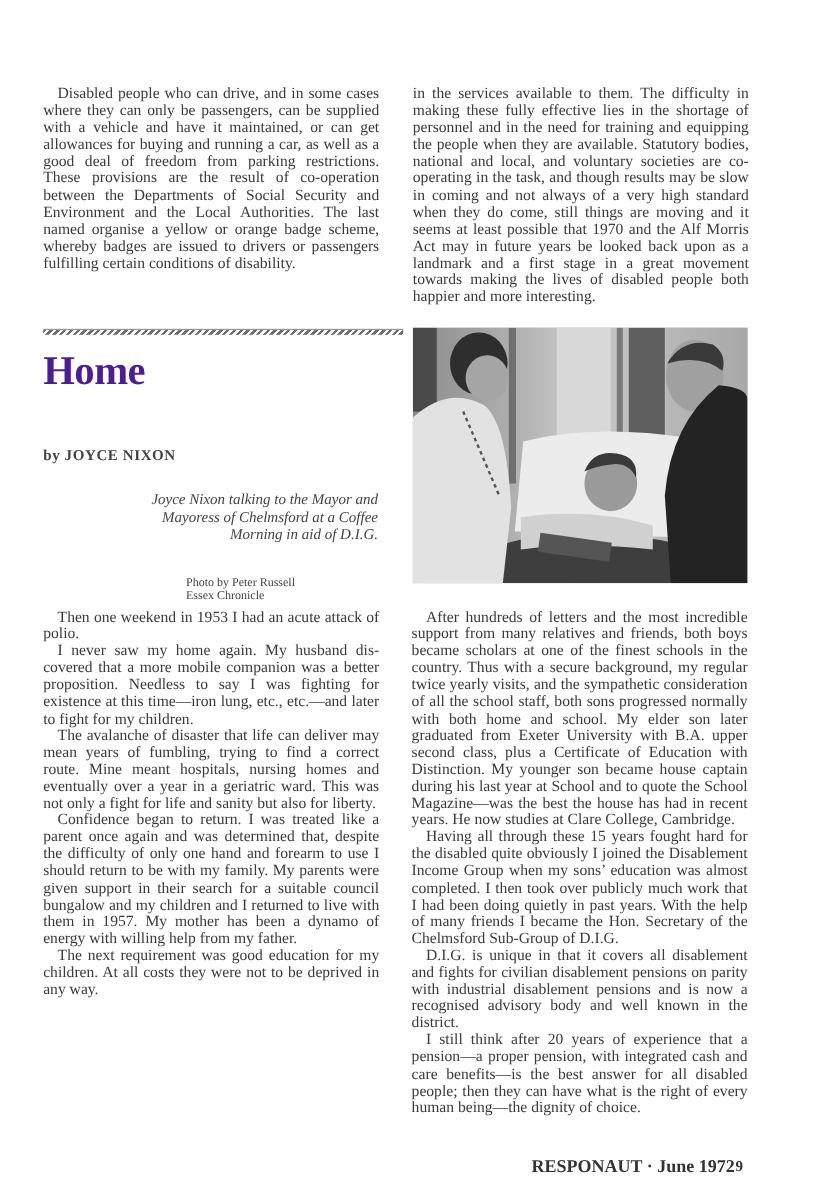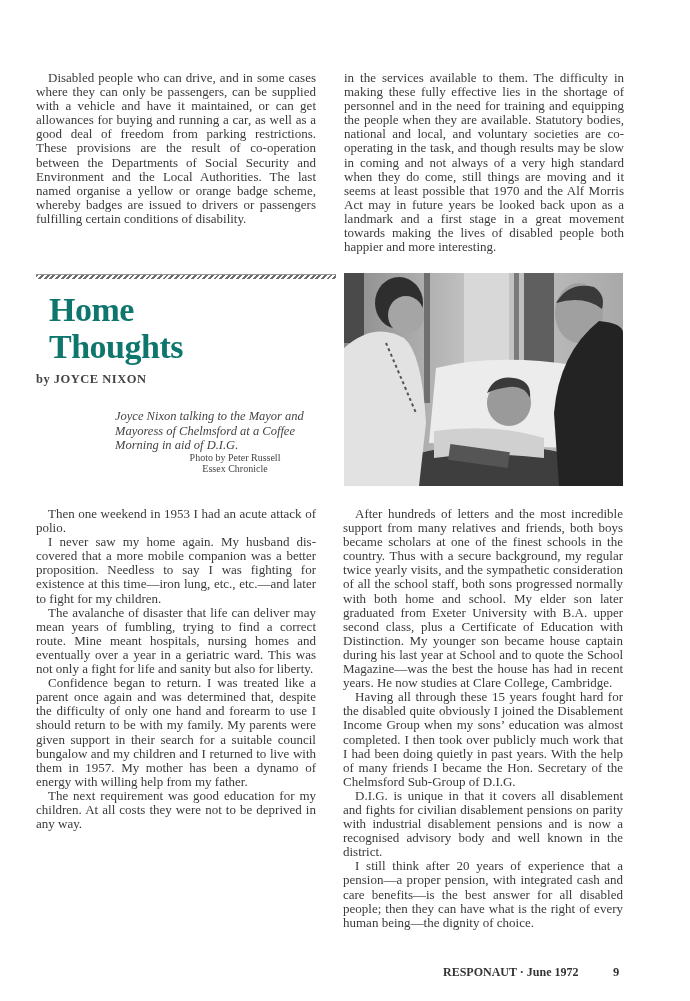--- a/index.html
+++ b/index.html
@@ -22,66 +22,65 @@
     #top-right { left: 344px; top: 71px; }
     #bot-left { left: 36px; top: 507px; }
     #bot-right { left: 343px; top: 507px; }
 
     .rule {
       position: absolute; left: 36px; top: 274px; width: 300px; height: 5px;
       background-image: repeating-linear-gradient(135deg, #555 0 2px, transparent 2px 4px);
       border-top: 1px solid #888; box-sizing: border-box; opacity: 0.85;
     }
     .title {
-      position: absolute; left: 49px; top: 291px;
+      position: absolute; left: 36px; top: 291px;
       font-family: "Liberation Serif", serif; font-weight: bold;
-      font-size: 34px; line-height: 37px; color: #0f766e; letter-spacing: -0.5px;
+      font-size: 34px; line-height: 37px; color: #4c1d95; letter-spacing: -0.5px;
     }
     .byline {
       position: absolute; left: 36px; top: 372px;
       font-family: "Liberation Serif", serif; font-weight: bold; font-size: 12.5px;
       letter-spacing: 0.5px; color: #444;
     }
     .caption {
       position: absolute; right: 375px; top: 409px; width: 200px;
-      text-align: left; font-style: italic; font-size: 12.5px; line-height: 14.6px; color: #444;
+      text-align: right; font-style: italic; font-size: 12.5px; line-height: 14.6px; color: #444;
     }
     .credit {
-      position: absolute; right: 375px; top: 453px; width: 160px;
-      text-align: center; font-size: 10px; line-height: 10.6px; color: #444;
+      position: absolute; right: 375px; top: 481px; width: 160px;
+      text-align: left; font-size: 10px; line-height: 10.6px; color: #444;
     }
     .photo {
       position: absolute; left: 344px; top: 273px; width: 279px; height: 213px;
       background: #b8b8b8; overflow: hidden;
     }
     .photo svg { display: block; }
     .footer {
       position: absolute; top: 965px; left: 443px;
-      font-family: "Liberation Serif", serif; font-weight: bold; font-size: 12px; color: #333;
+      font-family: "Liberation Serif", serif; font-weight: bold; font-size: 15px; color: #333;
     }
     .pagenum {
       position: absolute; top: 965px; left: 613px;
       font-family: "Liberation Serif", serif; font-weight: bold; font-size: 12.5px; color: #333;
     }
   </style>
 </head>
 <body>
 
 <div class="col" id="top-left">
   <p>Disabled people who can drive, and in some cases where they can only be passengers, can be supplied with a vehicle and have it maintained, or can get allowances for buying and running a car, as well as a good deal of freedom from parking restrictions. These provisions are the result of co-operation between the Departments of Social Security and Environment and the Local Authorities.  The last named organise a yellow or orange badge scheme, whereby badges are issued to drivers or passengers fulfilling certain conditions of disability.</p>
 </div>
 <div class="col" id="top-right">
   <p class="noindent">in the services available to them.  The difficulty in making these fully effective lies in the shortage of personnel and in the need for training and equipping the people when they are available.  Statutory bodies, national and local, and voluntary societies are co-operating in the task, and though results may be slow in coming and not always of a very high standard when they do come, still things are moving and it seems at least possible that 1970 and the Alf Morris Act may in future years be looked back upon as a landmark and a first stage in a great movement towards making the lives of disabled people both happier and more interesting.</p>
 </div>
 
 <div class="rule"></div>
 
 <div class="title">
   <div>Home</div>
-  <div>Thoughts</div>
 </div>
 <div class="byline">by JOYCE NIXON</div>
 
 <div class="caption">Joyce Nixon talking to the Mayor and Mayoress of Chelmsford at a Coffee Morning in aid of D.I.G.</div>
 <div class="credit">
   <div>Photo by Peter Russell</div>
   <div>Essex Chronicle</div>
 </div>
 
 <div class="photo" title="Joyce Nixon in bed talking to the Mayor and Mayoress of Chelmsford">

